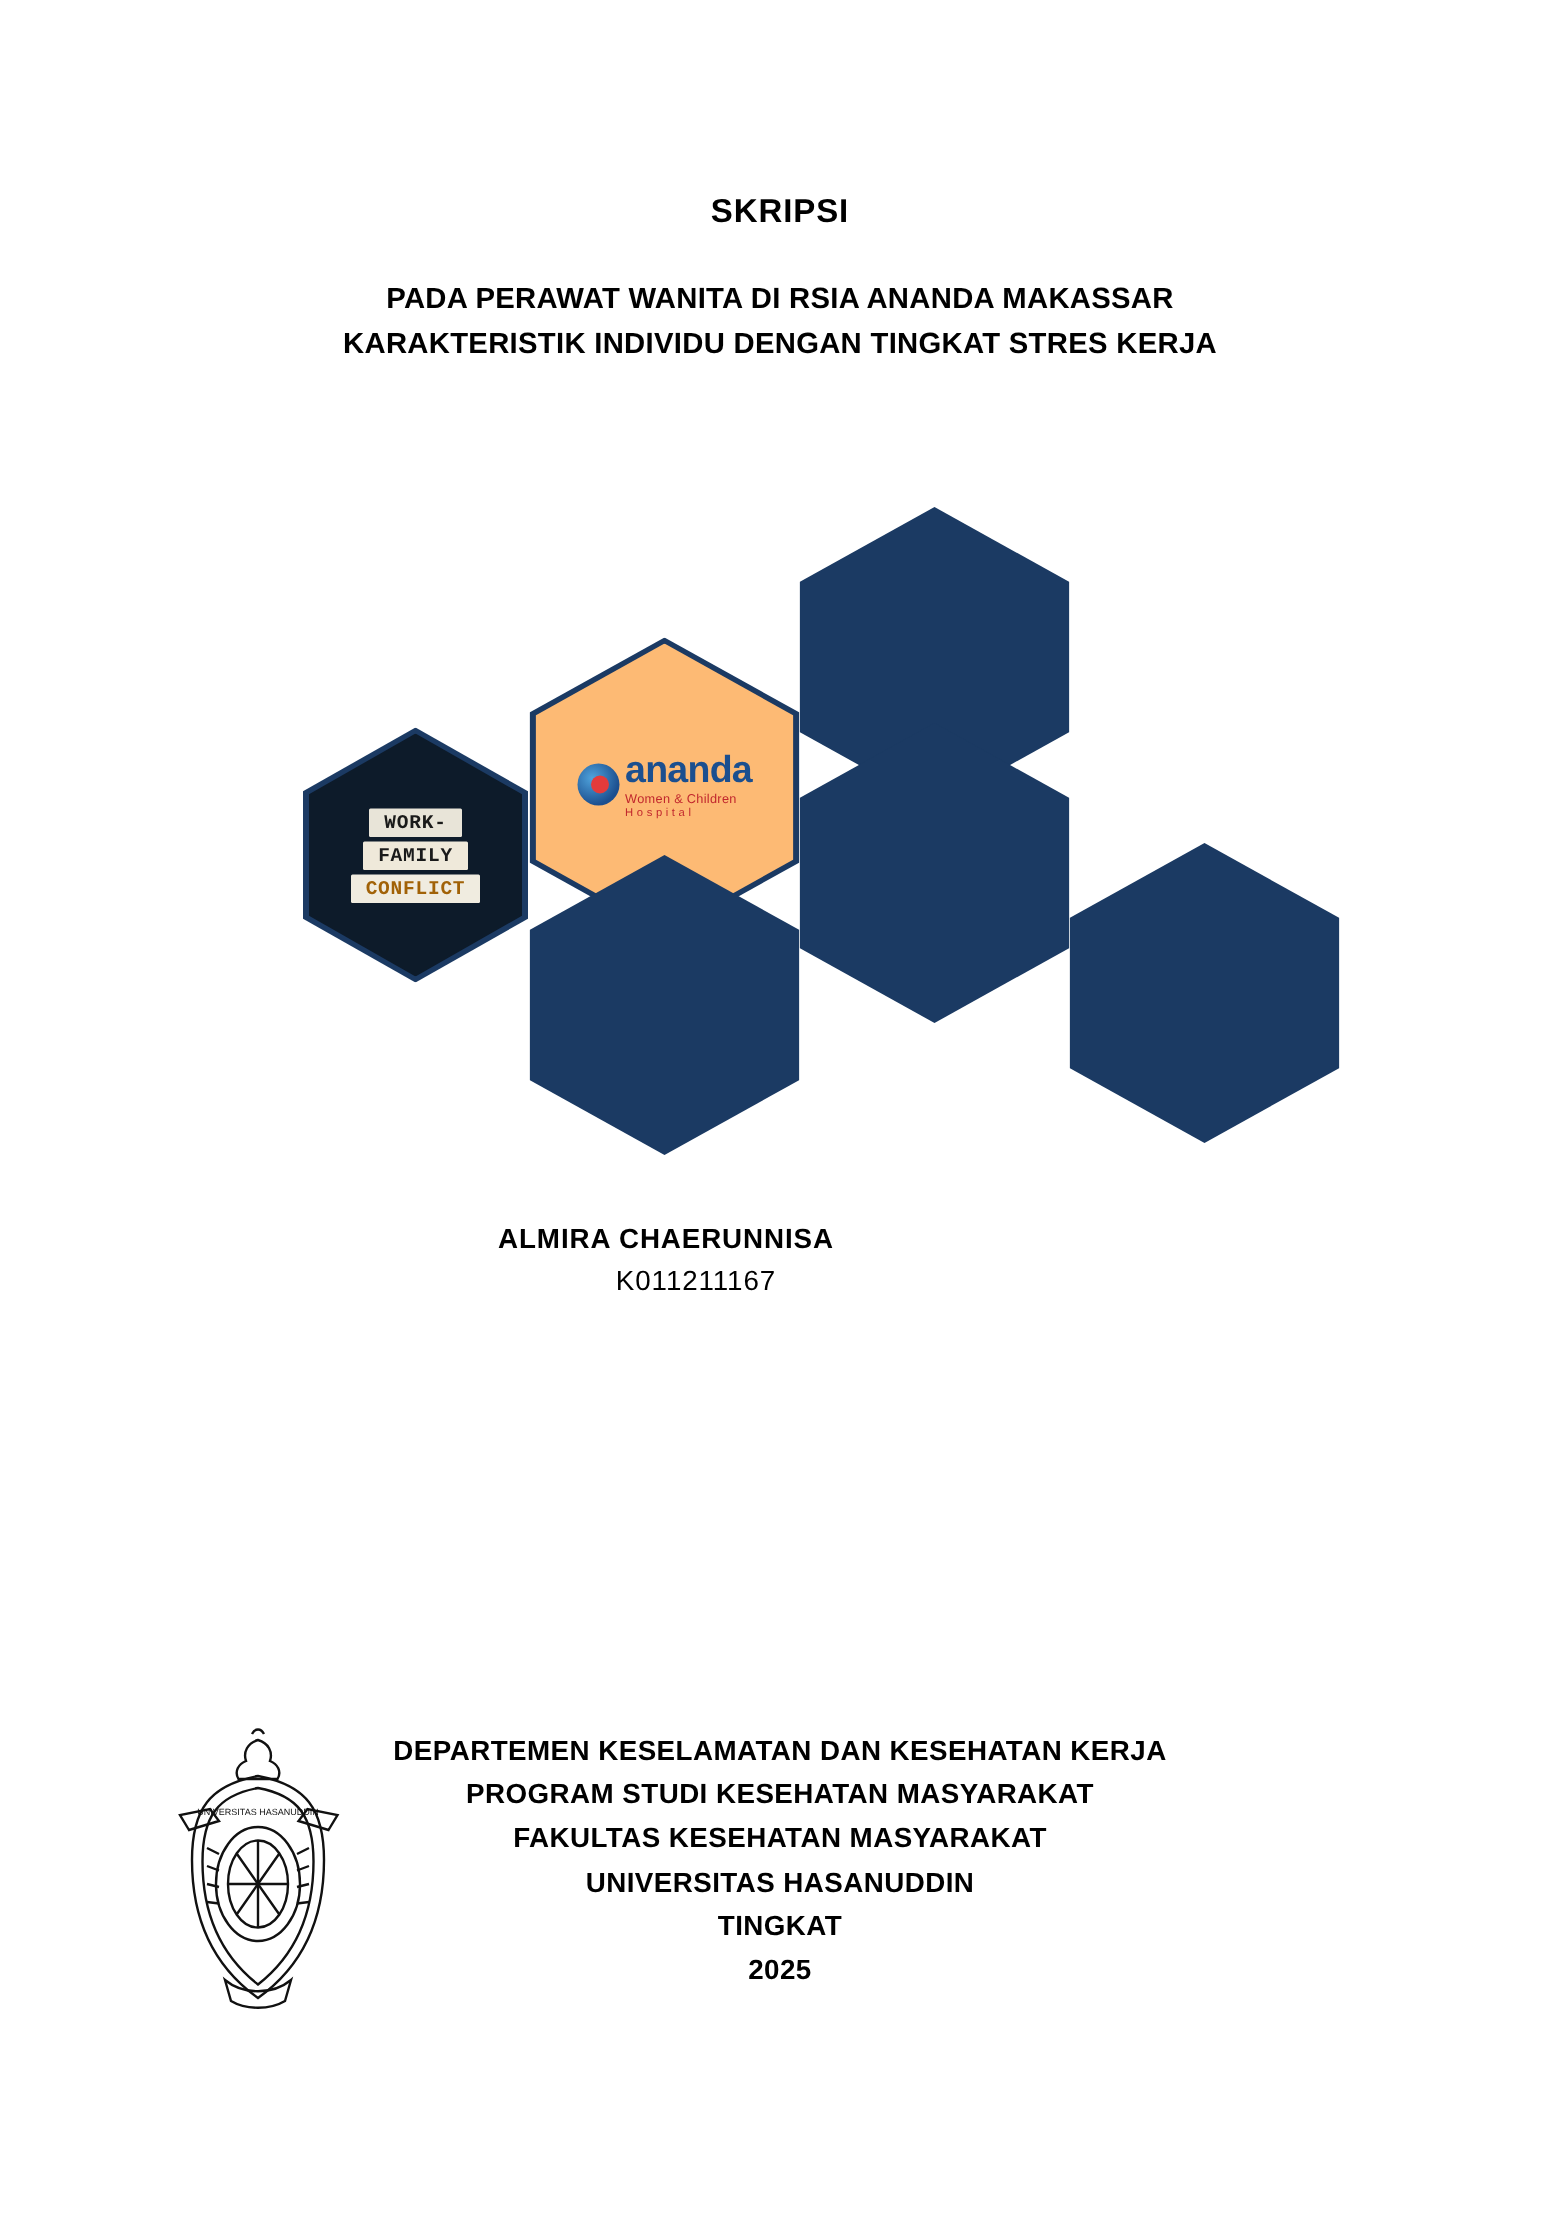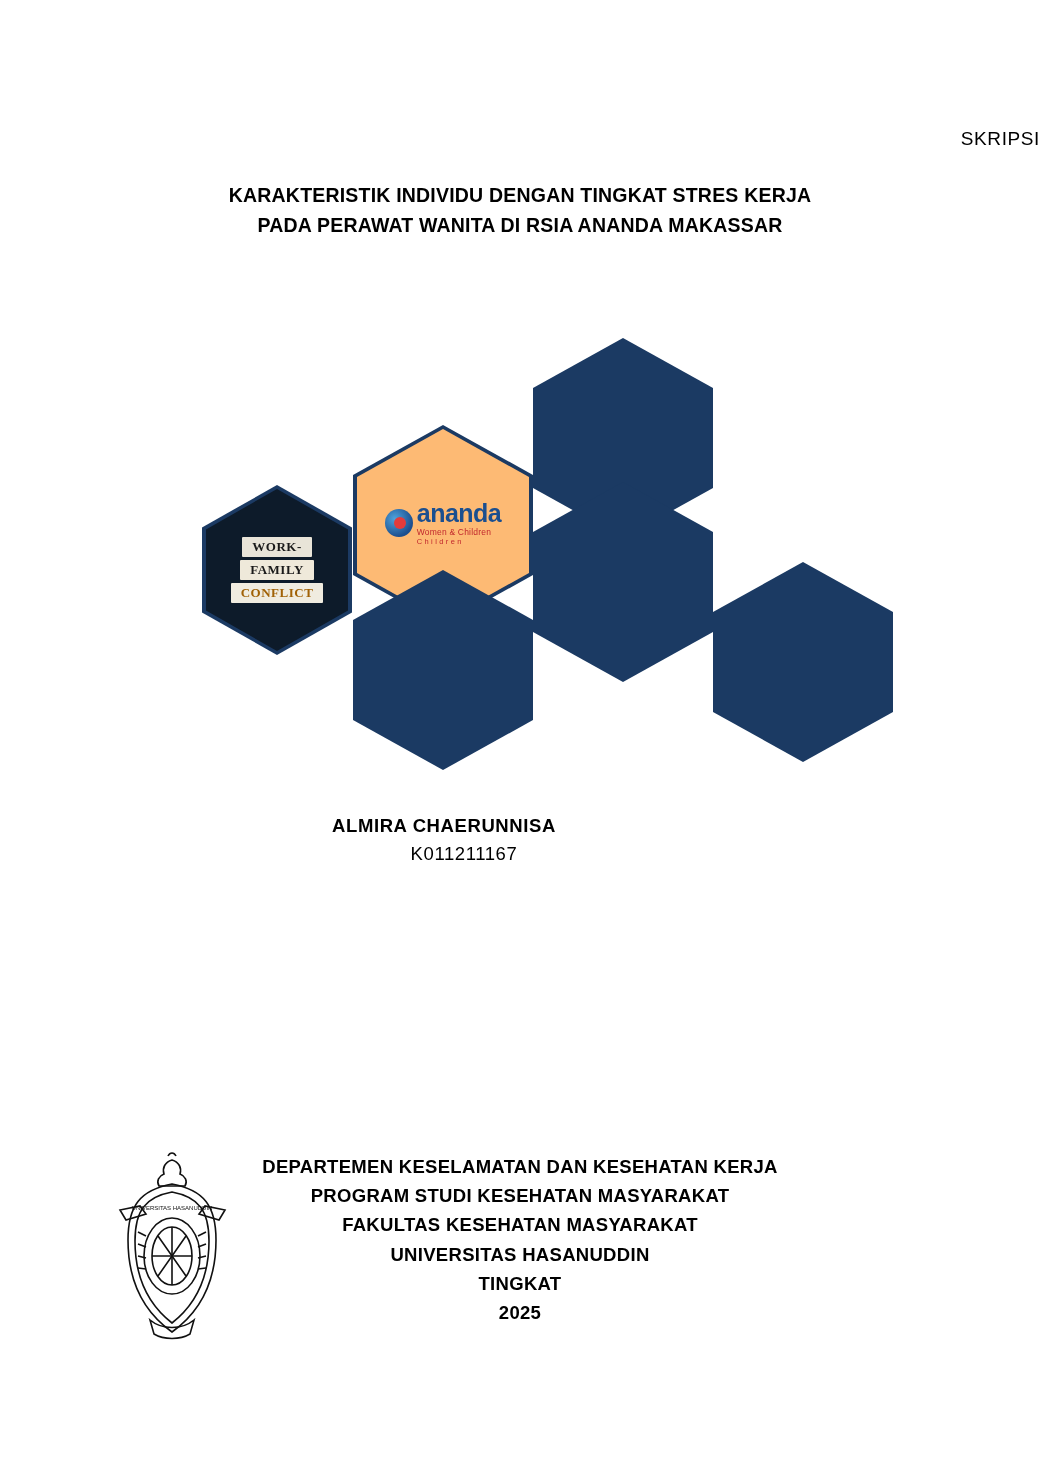--- a/index.html
+++ b/index.html
@@ -22,25 +22,24 @@
 
   
   .title-block {
     position: absolute;
     top: 128px;
     left: 0;
     width: 1040px;
     text-align: center;
   }
   .doc-type {
-    font-size: 19px;
-    font-weight: normal;
+    font-size: 22px;
+    font-weight: bold;
     letter-spacing: 0.6px;
     margin-bottom: 30px;
-    text-align: right;
   }
   .doc-title {
     font-size: 19.5px;
     font-weight: bold;
     line-height: 1.55;
     letter-spacing: 0.2px;
     padding: 0 90px;
   }
 
   
@@ -84,21 +83,21 @@
     align-items: center;
     justify-content: center;
     gap: 3px;
   }
   .conflict-line {
     font-size: 13px;
     font-weight: bold;
     letter-spacing: 0.5px;
     padding: 2px 10px;
     border-radius: 1px;
-    font-family: Liberation Serif, serif;
+    font-family: Liberation Mono, monospace;
   }
   .c-work { background: #e8e4d8; color: #1a1a1a; }
   .c-family { background: #efe9da; color: #1a1a1a; }
   .c-conflict { background: #f0ece0; color: #a16207; }
 
   
   #hex-ananda {
     left: 163px;
     top: 95px;
     width: 180px;
@@ -403,43 +402,43 @@
   }
 </style>
 </head>
 <body>
 
 <div class="page">
 
   <div class="title-block">
     <div class="doc-type">SKRIPSI</div>
     <div class="doc-title">
+      <div>PADA PERAWAT WANITA DI RSIA ANANDA MAKASSAR</div>
       <div>KARAKTERISTIK INDIVIDU DENGAN TINGKAT STRES KERJA</div>
-      <div>PADA PERAWAT WANITA DI RSIA ANANDA MAKASSAR</div>
     </div>
   </div>
 
   <div class="collage">
 
     <div class="hex hex-border" id="hex-conflict">
       <div class="hex-inner hex-pad conflict-bg">
         <div class="conflict-line c-work">WORK-</div>
         <div class="conflict-line c-family">FAMILY</div>
         <div class="conflict-line c-conflict">CONFLICT</div>
       </div>
     </div>
 
     <div class="hex hex-border" id="hex-ananda">
       <div class="hex-inner hex-pad ananda-bg">
         <div class="ananda-wrap">
           <div class="ananda-mark"></div>
           <div class="ananda-text">
             <div class="ananda-name">ananda</div>
             <div class="ananda-sub">Women &amp; Children</div>
-            <div class="ananda-sub2">Children</div>
+            <div class="ananda-sub2">Hospital</div>
           </div>
         </div>
       </div>
     </div>
 
     <div class="hex hex-border" id="hex-nurse">
       <div class="hex-inner hex-pad nurse-bg">
         <div class="bed"></div>
         <div class="monitor"></div>
         <div class="nurse-fig"></div>

